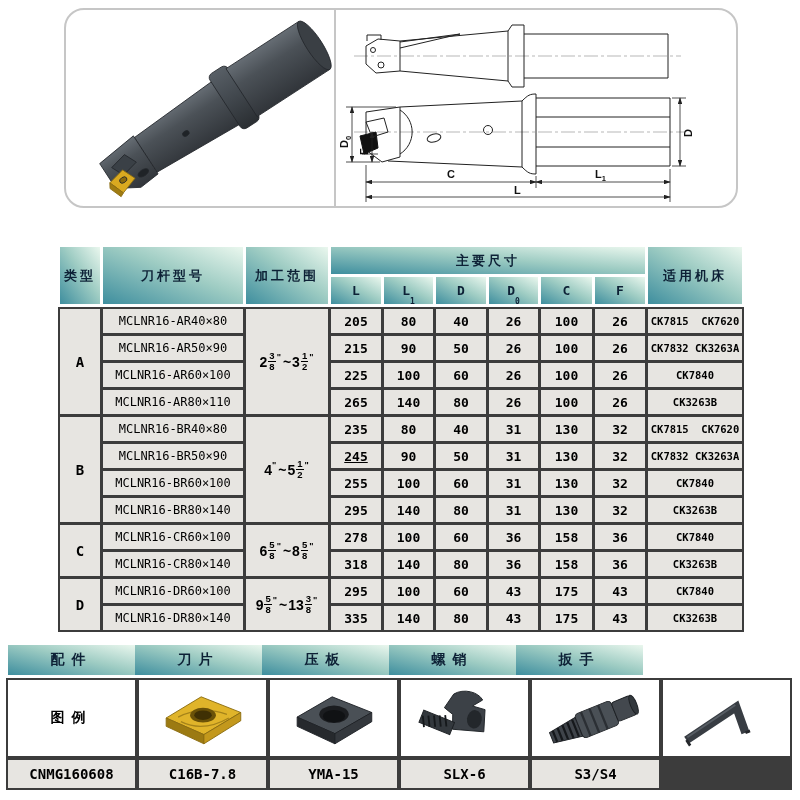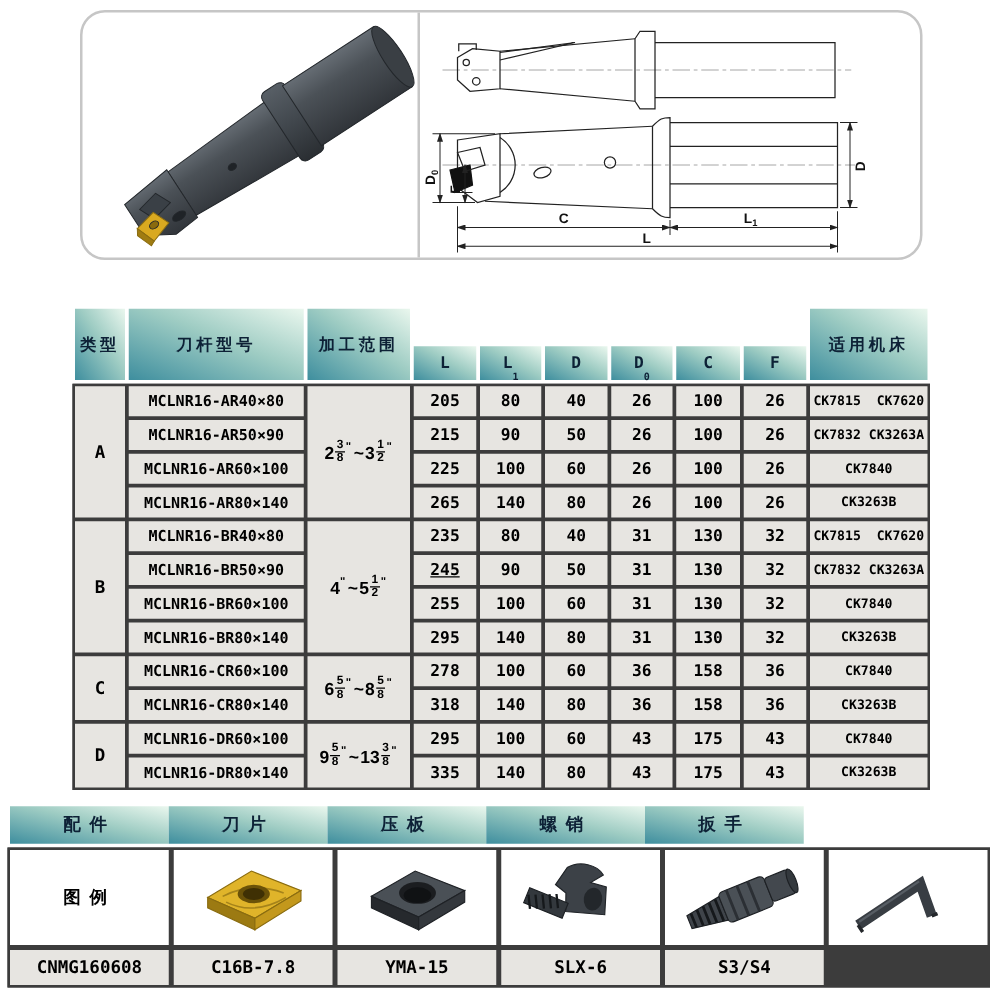--- a/index.html
+++ b/index.html
@@ -24,21 +24,21 @@
   .hcell.dim{letter-spacing:0;font-size:13px;font-family:"DejaVu Sans Mono",monospace;}
   .span2{grid-row:1 / span 2;}
   .subsc{font-size:8px;align-self:flex-end;position:relative;top:2px;font-weight:bold;}
 
   .mt-body{position:absolute;left:58px;top:307px;display:grid;
            grid-template-columns:40px 140px 82px 50px 49px 50px 49px 51px 50px 94px;
            grid-auto-rows:24px;gap:3px;background:#3c3c3c;border:2px solid #3c3c3c;}
   .bcell{background:#e7e5e1;display:flex;align-items:center;justify-content:center;
          color:#000;overflow:hidden;}
   .type-cell{font-family:"DejaVu Sans Mono",monospace;font-weight:bold;font-size:14px;}
-  .model-cell{font-family:"DejaVu Sans Mono",monospace;font-weight:bold;font-size:12px;}
+  .model-cell{font-family:"DejaVu Sans Mono",monospace;font-weight:normal;font-size:12px;}
   .num-cell{font-family:"DejaVu Sans Mono",monospace;font-weight:bold;font-size:13px;}
   .mach-cell{font-family:"DejaVu Sans Mono",monospace;font-weight:bold;font-size:10.5px;white-space:pre;}
   .range-cell{font-weight:bold;font-size:14px;}
   .frac{display:inline-flex;flex-direction:column;align-items:center;line-height:1.05;
         font-size:9.5px;margin:0 1px;}
   .frac .fnum{border-bottom:1.2px solid #000;padding:0 1px;}
   .unit{font-size:9px;position:relative;top:-5px;margin-right:1px;}
   .tilde{margin:0 1px;}
 
   
@@ -146,20 +146,21 @@
           <text transform="translate(356,127) rotate(-90)">D</text>
         </g>
       </svg>
     </div>
   </div>
 
   <div class="mt-header" id="mt-header">
       <div class="hcell span2" style="grid-column: 1;">类型</div>
       <div class="hcell span2" style="grid-column: 2;">刀杆型号</div>
       <div class="hcell span2" style="grid-column: 3;">加工范围</div>
+      <div class="hcell" style="grid-area: 1 / 4 / auto / span 6;">主要尺寸</div>
       <div class="hcell dim" style="grid-area: 2 / 4;">L</div>
       <div class="hcell dim" style="grid-area: 2 / 5;">L<span class="subsc">1</span></div>
       <div class="hcell dim" style="grid-area: 2 / 6;">D</div>
       <div class="hcell dim" style="grid-area: 2 / 7;">D<span class="subsc">0</span></div>
       <div class="hcell dim" style="grid-area: 2 / 8;">C</div>
       <div class="hcell dim" style="grid-area: 2 / 9;">F</div>
       <div class="hcell span2" style="grid-column: 10;">适用机床</div>
     </div>
   <div class="mt-body" id="mt-body">
       <div class="bcell type-cell" style="grid-area: 1 / 1 / span 4;">A</div>
@@ -195,21 +196,21 @@
       <div class="bcell num-cell" style="grid-area: 2 / 9;">26</div>
       <div class="bcell mach-cell" style="grid-area: 2 / 10;">CK7832 CK3263A</div>
       <div class="bcell model-cell" style="grid-area: 3 / 2;">MCLNR16-AR60×100</div>
       <div class="bcell num-cell" style="grid-area: 3 / 4;">225</div>
       <div class="bcell num-cell" style="grid-area: 3 / 5;">100</div>
       <div class="bcell num-cell" style="grid-area: 3 / 6;">60</div>
       <div class="bcell num-cell" style="grid-area: 3 / 7;">26</div>
       <div class="bcell num-cell" style="grid-area: 3 / 8;">100</div>
       <div class="bcell num-cell" style="grid-area: 3 / 9;">26</div>
       <div class="bcell mach-cell" style="grid-area: 3 / 10;">CK7840</div>
-      <div class="bcell model-cell" style="grid-area: 4 / 2;">MCLNR16-AR80×140</div>
+      <div class="bcell model-cell" style="grid-area: 4 / 2;">MCLNR16-AR80×110</div>
       <div class="bcell num-cell" style="grid-area: 4 / 4;">265</div>
       <div class="bcell num-cell" style="grid-area: 4 / 5;">140</div>
       <div class="bcell num-cell" style="grid-area: 4 / 6;">80</div>
       <div class="bcell num-cell" style="grid-area: 4 / 7;">26</div>
       <div class="bcell num-cell" style="grid-area: 4 / 8;">100</div>
       <div class="bcell num-cell" style="grid-area: 4 / 9;">26</div>
       <div class="bcell mach-cell" style="grid-area: 4 / 10;">CK3263B</div>
       <div class="bcell type-cell" style="grid-area: 5 / 1 / span 4;">B</div>
       <div class="bcell range-cell" style="grid-area: 5 / 3 / span 4;">
         <span>4</span>

